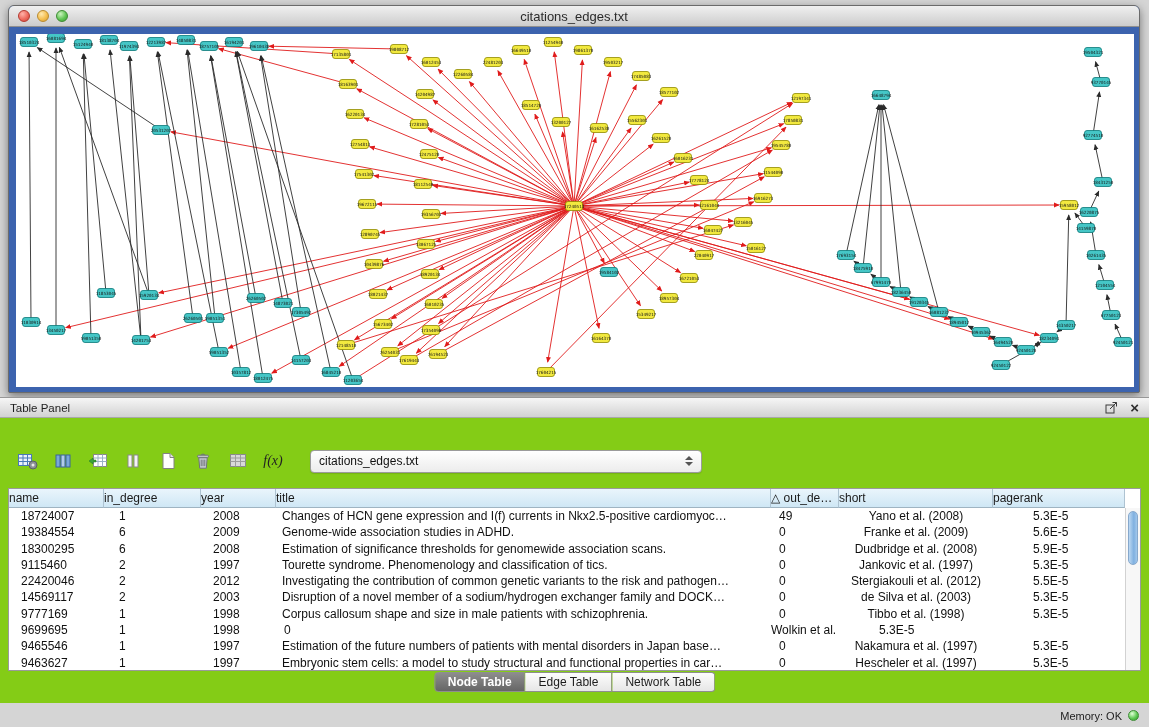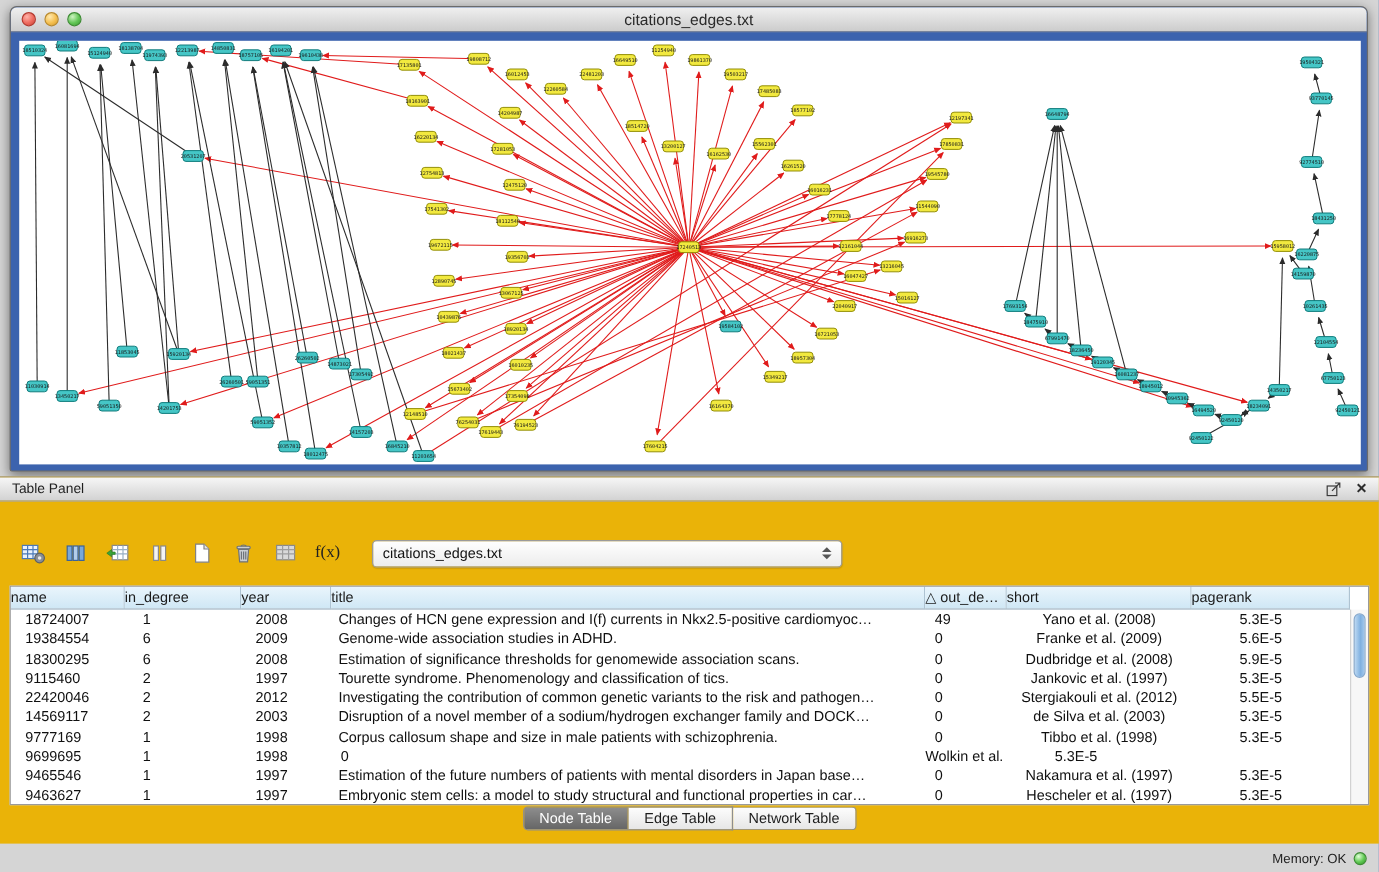--- a/index.html
+++ b/index.html
@@ -33,38 +33,38 @@
   .canvas {
     position:absolute; left:7px; top:28px; width:1118px; height:353px;
     background:#ffffff; overflow:hidden;
   }
   .canvas svg { display:block; }
   .node-label { font-family:"DejaVu Sans Mono", monospace; }
 
   
   .table-panel {
     position:absolute; left:0; top:397px; width:1149px; height:306px;
-    background:#eab308; border-top:1px solid #979797;
+    background:#84cc16; border-top:1px solid #979797;
   }
   .panel-header {
     height:20px; background:linear-gradient(#f6f6f6,#d2d2d2);
     border-bottom:1px solid #a8a8a8;
     display:flex; align-items:center; padding:0 10px;
   }
   .panel-title { font-size:11.5px; color:#1e1e1e; }
   .ph-icons { margin-left:auto; display:flex; gap:12px; align-items:center; }
   .ph-btn { cursor:default; display:flex; align-items:center; }
   .close-x { font-size:15px; font-weight:bold; color:#2e2e2e; line-height:14px; }
 
   .toolbar {
     position:absolute; left:16px; top:50px; height:26px;
     display:flex; align-items:center; gap:11px;
   }
   .tbtn { width:24px; height:24px; display:flex; align-items:center; justify-content:center; }
-  .fx { font-family:"Liberation Serif", serif; font-size:14px; color:#222; }
+  .fx { font-family:"Liberation Serif", serif; font-style:italic; font-size:14px; color:#222; }
   .combo {
     margin-left:14px; width:392px; height:23px;
     border:1px solid #9b9b9b; border-radius:4px;
     background:linear-gradient(#ffffff,#ececec);
     display:flex; align-items:center; padding:0 8px;
     font-size:12px; color:#111;
     box-shadow:0 1px 1px rgba(0,0,0,.12);
   }
   .combo-arrows { margin-left:auto; display:flex; flex-direction:column; gap:2px; }
   .combo-arrows i { display:block; width:0; height:0; border-left:4px solid transparent; border-right:4px solid transparent; }
@@ -102,21 +102,21 @@
   }
 
   .tabs { position:absolute; bottom:11px; left:50%; transform:translateX(-50%); display:flex; }
   .tab {
     border:1px solid #8e8e8e; border-left:none;
     padding:0 13px; font-size:12px; height:20px; line-height:19px;
     background:linear-gradient(#fdfdfd,#e6e6e6); color:#1c1c1c;
   }
   .tab:first-child { border-left:1px solid #8e8e8e; border-radius:4px 0 0 4px; }
   .tab:last-child  { border-radius:0 4px 4px 0;text-align:right; }
-  .tab.active { background:linear-gradient(#8d8d8d,#666666); color:#fff; }
+  .tab.active { background:linear-gradient(#8d8d8d,#666666); color:#fff;font-weight:bold; }
 
   .statusbar {
     position:absolute; right:10px; bottom:5px;
     display:flex; align-items:flex-start; gap:6px;
     font-size:11px; color:#222;
   }
   .mem-dot {
     width:11px; height:11px; border-radius:50%;
     background:radial-gradient(circle at 35% 30%, #e2ffd8, #5fc953 55%, #2f9427);
     border:1px solid #3e8c35;

